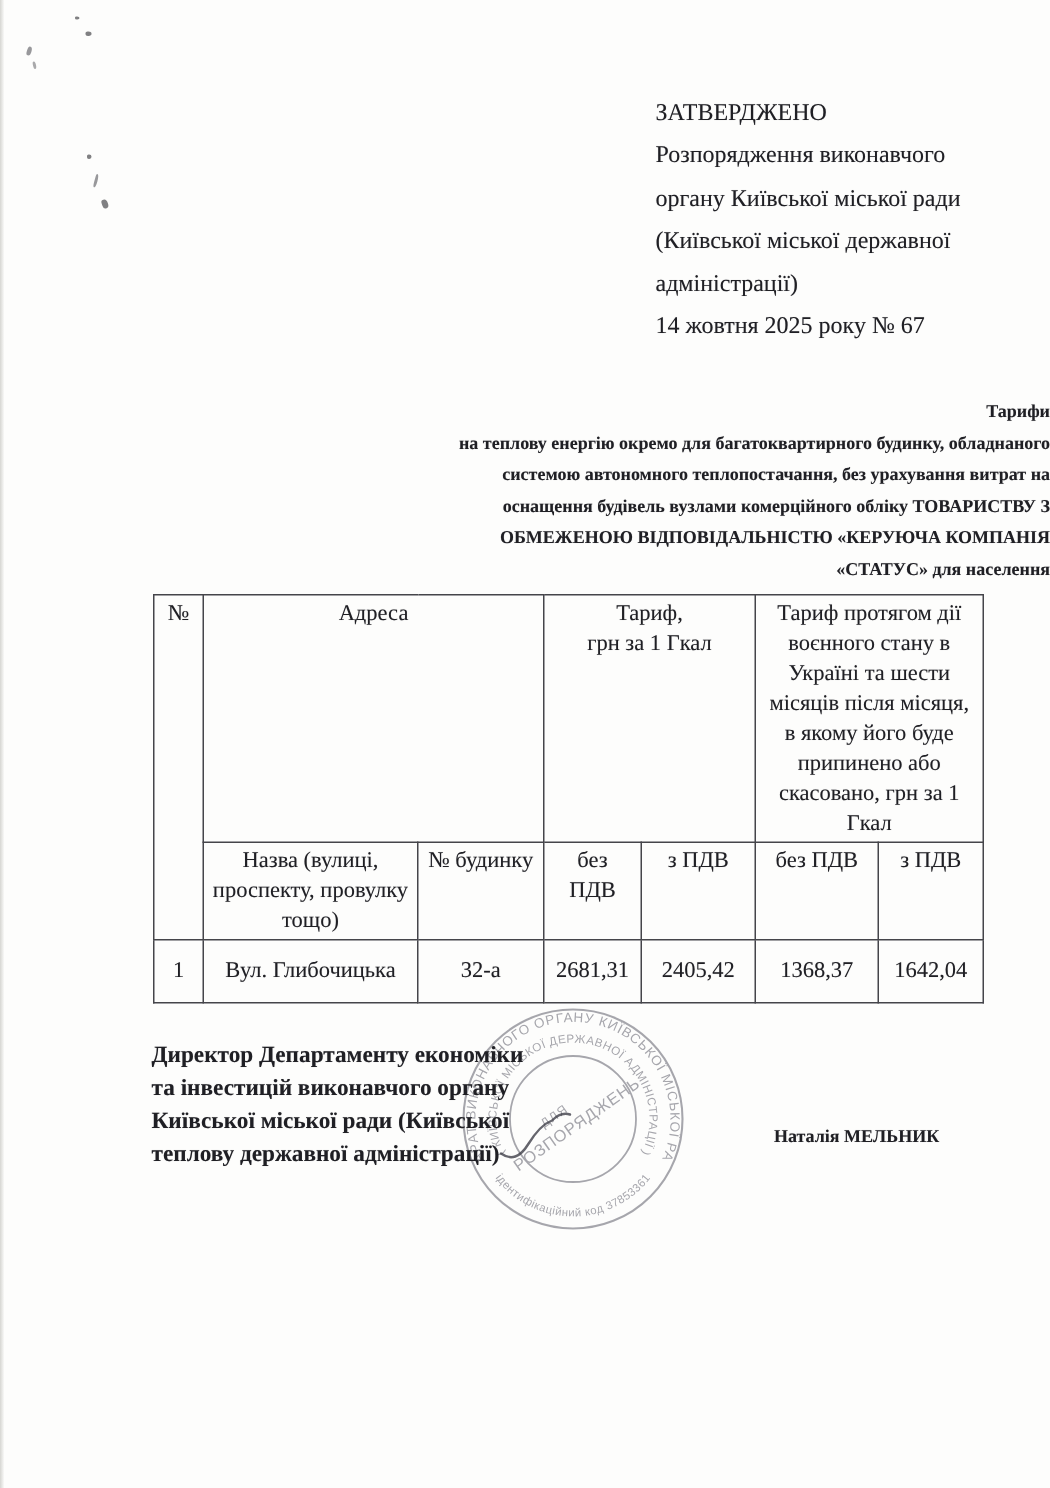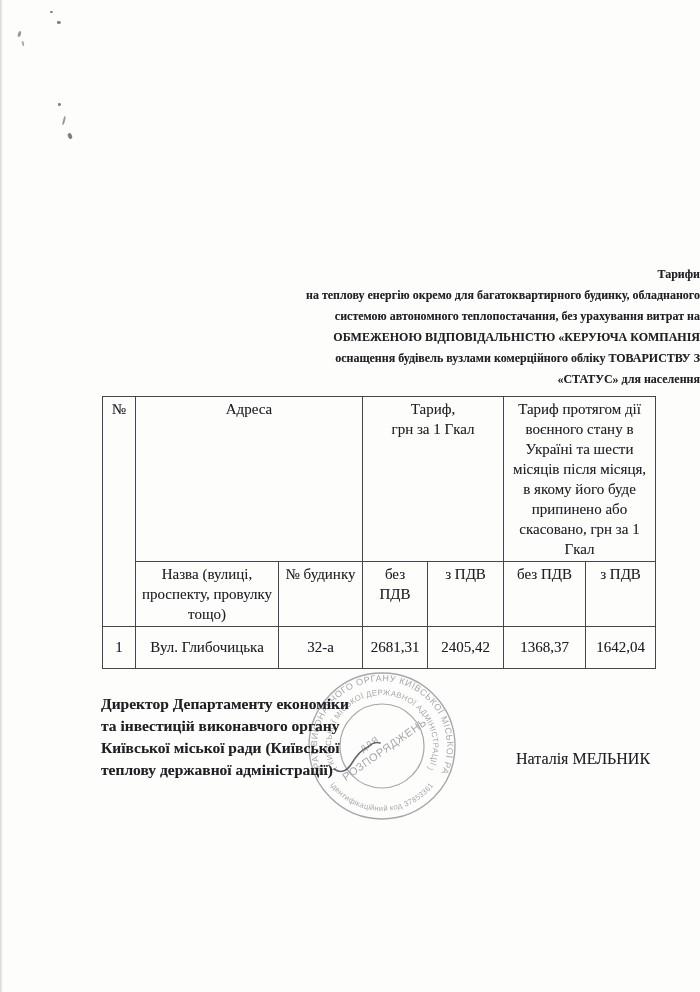--- a/index.html
+++ b/index.html
@@ -42,43 +42,51 @@
 
   .stamp{position:absolute;left:302px;top:666px;width:160px;height:160px;opacity:.88;}
   .stamp text{font-family:"Liberation Sans","DejaVu Sans",sans-serif;text-shadow:none;}
 
   .pen-squiggle{position:absolute;left:328px;top:733px;width:60px;height:46px;}
 
   .signature{position:absolute;left:101px;top:693px;width:330px;
     font-weight:bold;font-size:15.5px;line-height:22px;}
   .signature div{white-space:nowrap;}
   .sig-name{position:absolute;left:516px;top:750px;
-    font-weight:normal;font-size:16px;white-space:nowrap;text-align:right;}
+    font-weight:bold;font-size:12px;white-space:nowrap;text-align:right;}
 </style>
 </head>
 <body>
 
 <div class="page">
 
   <div class="edge-shadow"></div>
   <div class="speck sp1"></div>
   <div class="speck sp2"></div>
   <div class="speck sp3"></div>
   <div class="speck sp4"></div>
   <div class="speck sp5"></div>
   <div class="speck sp6"></div>
   <div class="speck sp7"></div>
 
+  <div class="approval">
+    <div class="approval-line">ЗАТВЕРДЖЕНО</div>
+    <div class="approval-line">Розпорядження виконавчого</div>
+    <div class="approval-line">органу Київської міської ради</div>
+    <div class="approval-line">(Київської міської державної</div>
+    <div class="approval-line">адміністрації)</div>
+    <div class="approval-line">14 жовтня 2025 року № 67</div>
+  </div>
 
   <div class="doc-title">
     <div>Тарифи</div>
     <div>на теплову енергію окремо для багатоквартирного будинку, обладнаного</div>
     <div>системою автономного теплопостачання, без урахування витрат на</div>
+    <div>оснащення будівель вузлами комерційного обліку ТОВАРИСТВУ З</div>
     <div>ОБМЕЖЕНОЮ ВІДПОВІДАЛЬНІСТЮ «КЕРУЮЧА КОМПАНІЯ</div>
-    <div>оснащення будівель вузлами комерційного обліку ТОВАРИСТВУ З</div>
     <div>«СТАТУС» для населення</div>
   </div>
 
   <table class="tariff">
     <colgroup>
       <col style="width:33px">
         <col style="width:143px">
         <col style="width:84px">
       <col style="width:65px">
         <col style="width:76px">

